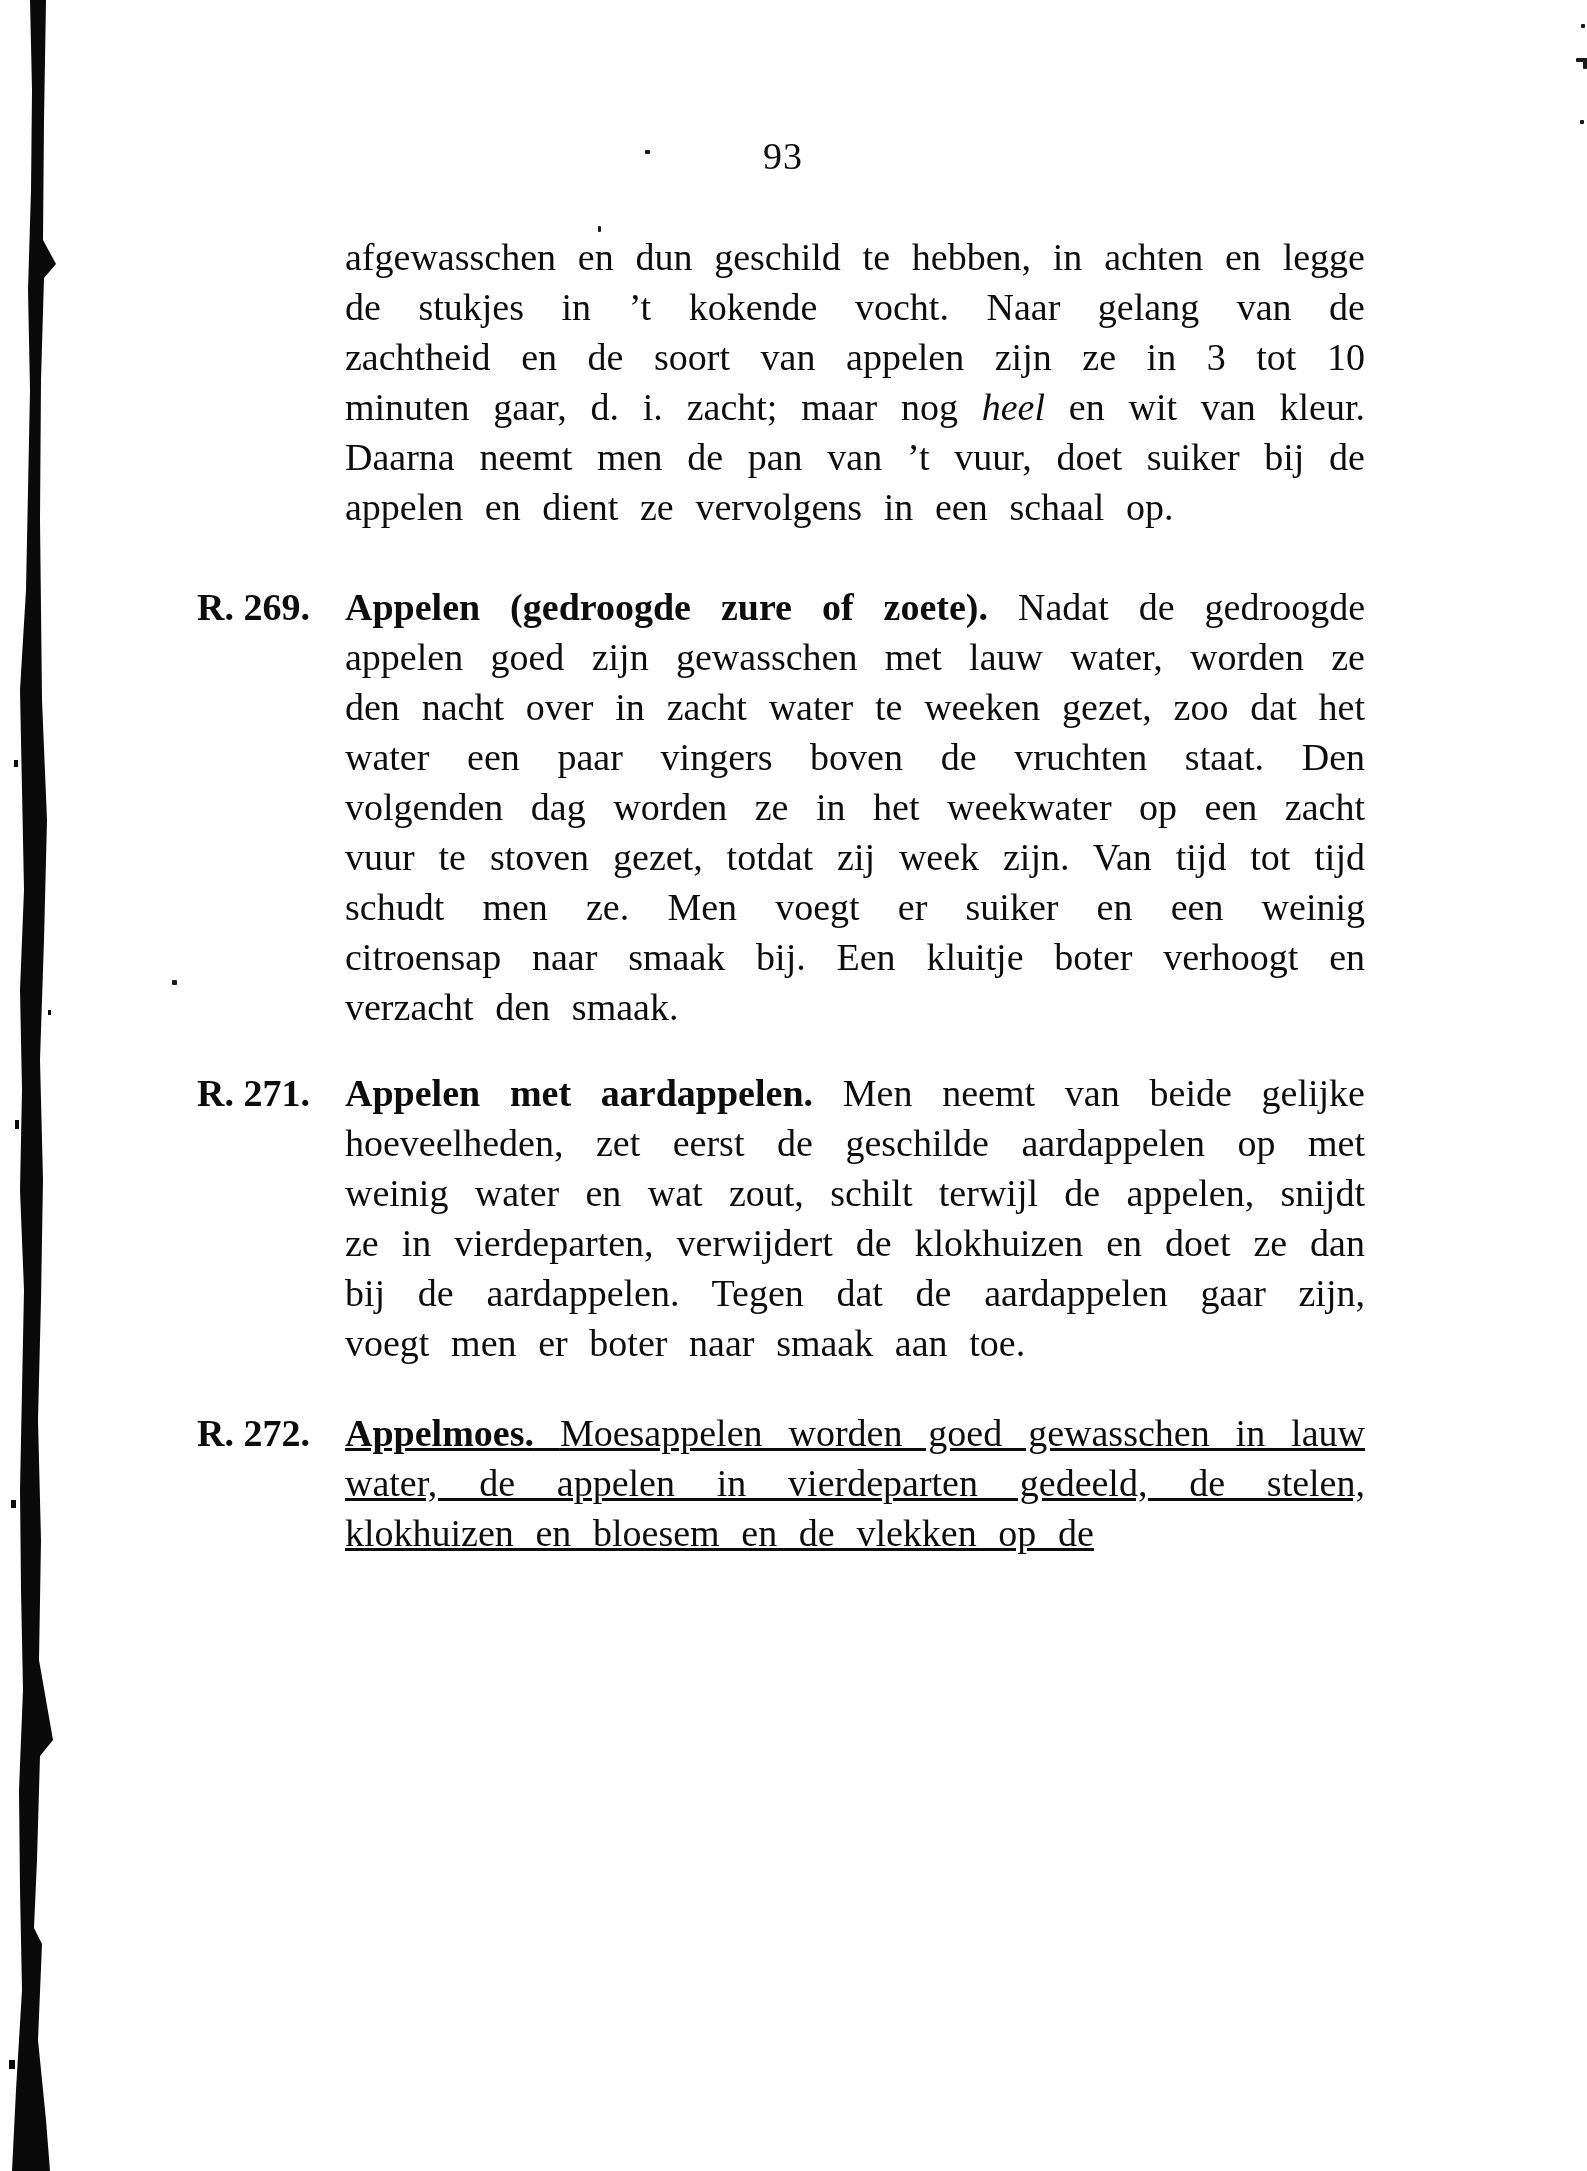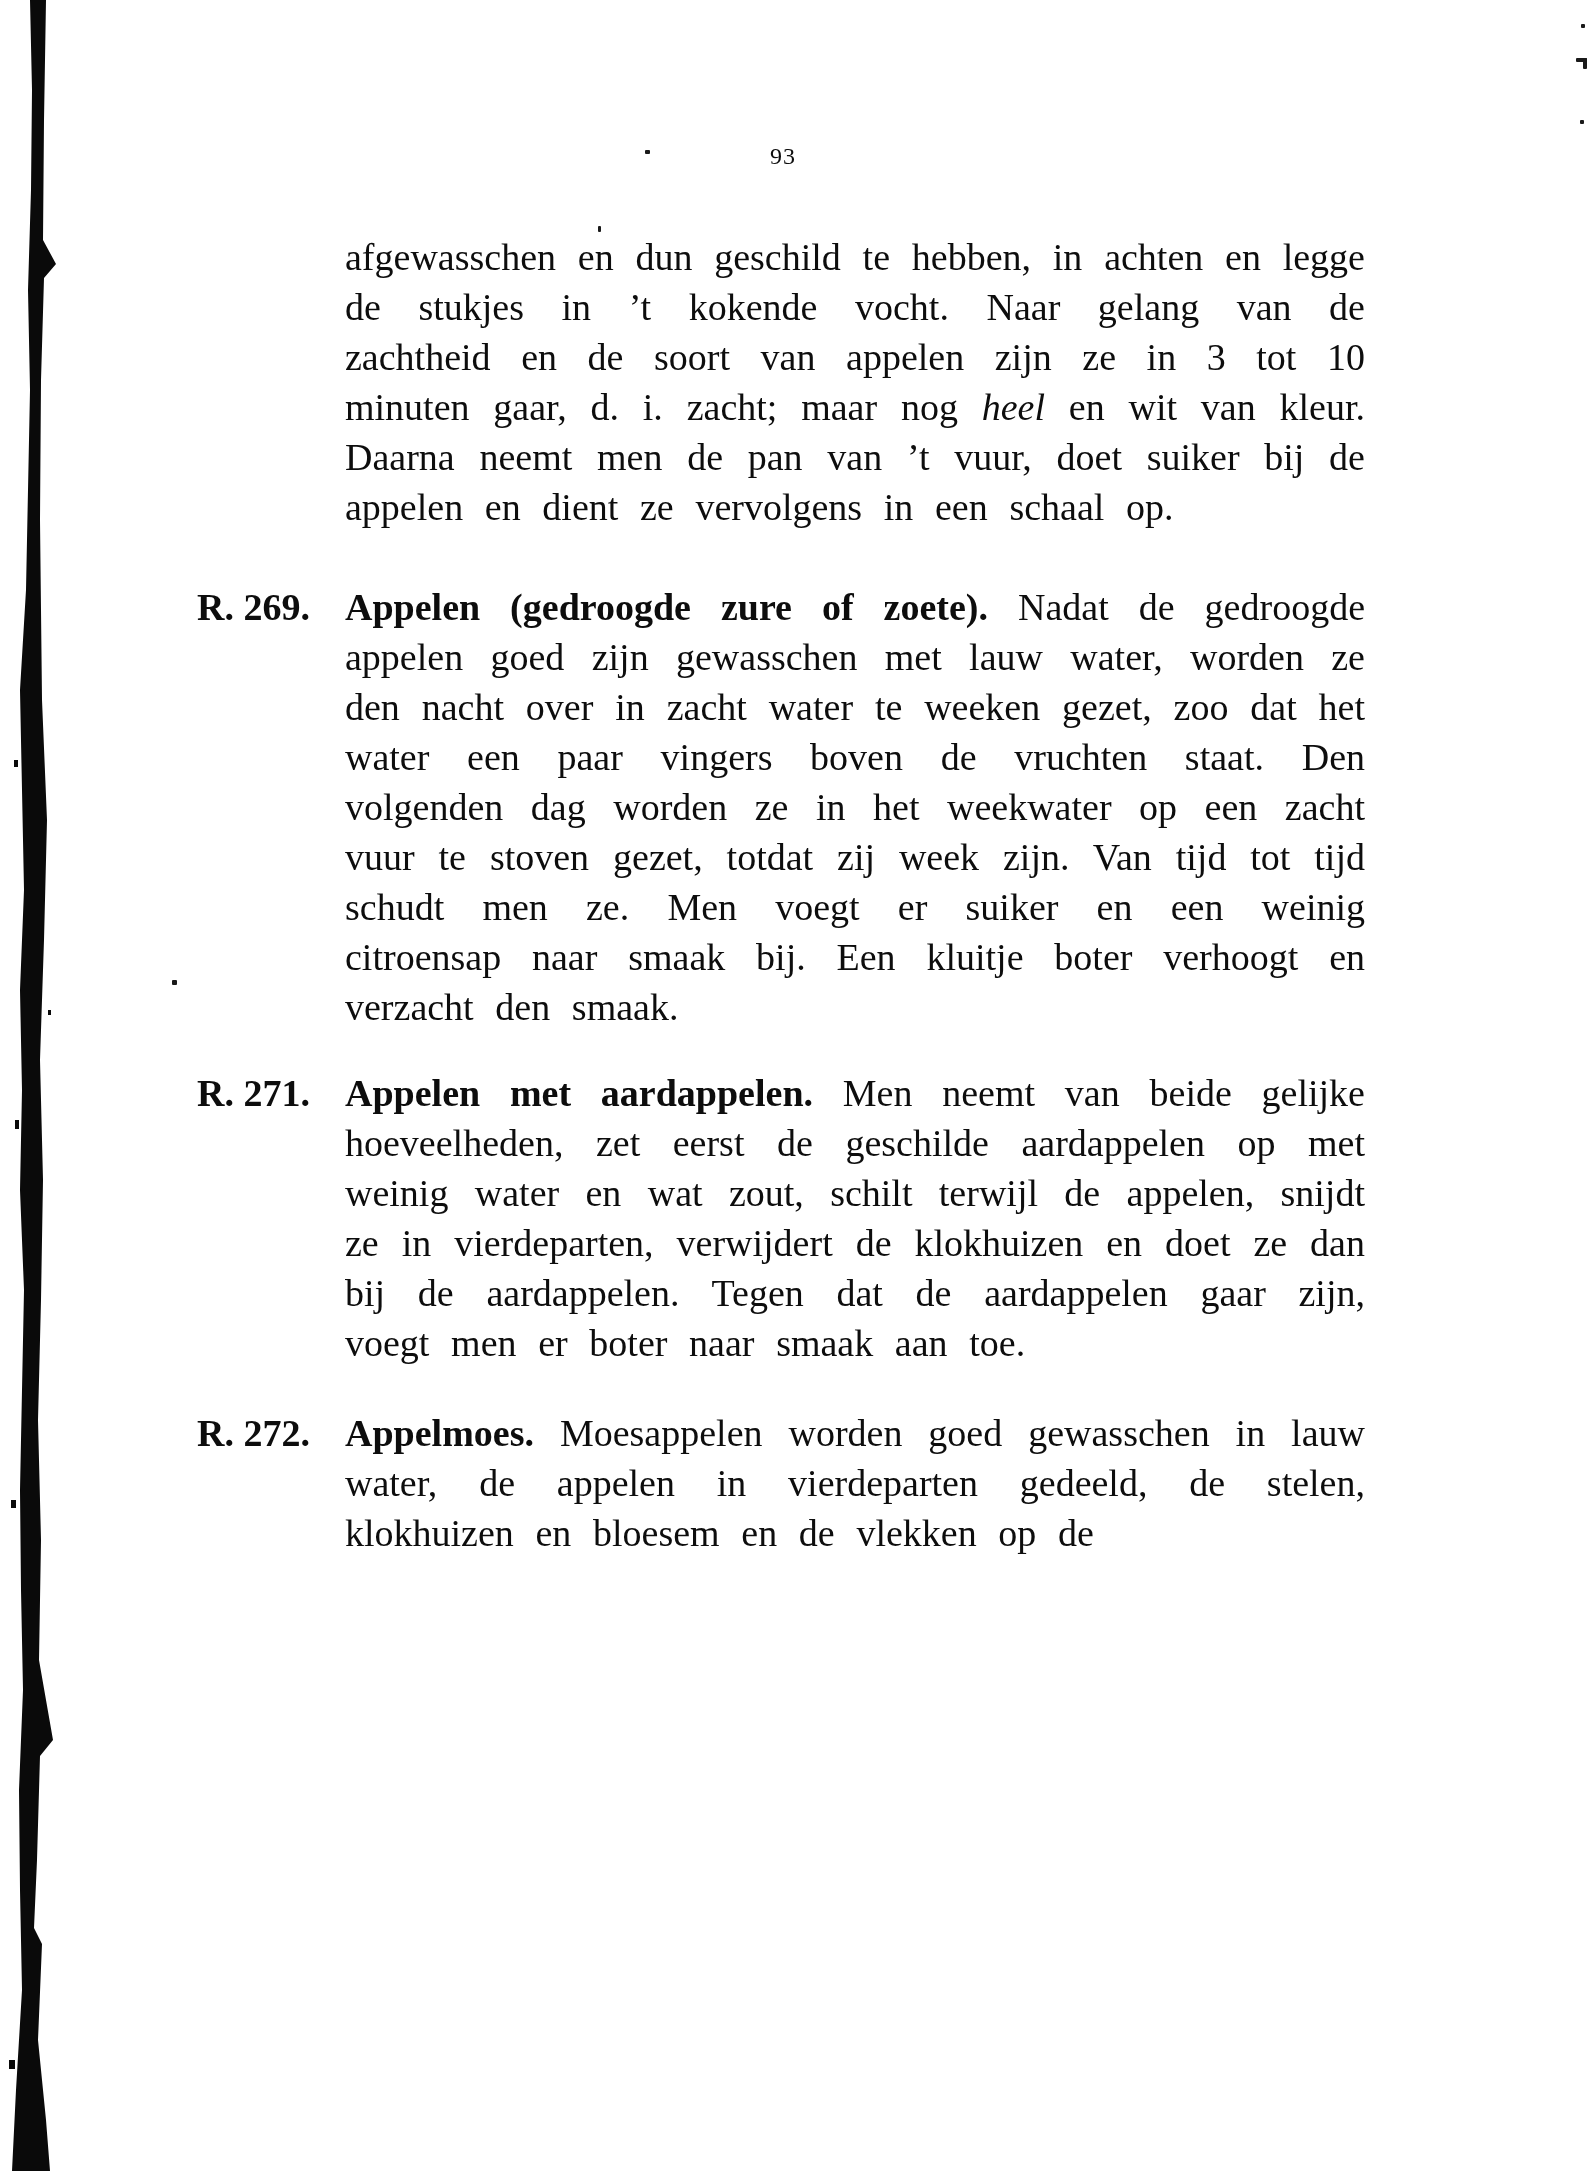--- a/index.html
+++ b/index.html
@@ -10,40 +10,40 @@
     overflow: hidden;
     font-family: "Liberation Serif", "DejaVu Serif", serif;
     color: #0d0d0d;
   }
   .page-inner {
     position: absolute;
     left: 345px; top: 136px;
     width: 1020px;
   }
   .pageno {
-    font-size: 24px;
+    font-size: 38px;
     line-height: 40px;
     text-align: center;
     margin: 0 0 56px 0;
     transform: translateX(-72px);
     letter-spacing: 1px;
   }
   .para, .recipe-text, .note {
     font-size: 38px;
     line-height: 50px;
     text-align: justify;
     word-spacing: 0.32em;
     hyphens: none;
     margin: 0;
   }
   .recipe { position: relative; }
   .recipe-269 { margin-top: 50px; }
   .recipe-270 { margin-top: 36px; }
   .recipe-271 { margin-top: 36px; }
-  .recipe-272 { margin-top: 40px; }
+  .recipe-272 { margin-top: 40px; text-decoration: underline; }
   .recipe-label {
     position: absolute;
     left: -148px; top: 0;
     font-weight: bold;
     white-space: nowrap;
     font-size: 38px;
     line-height: 50px;
   }
   .recipe-title { font-weight: bold; }
   .note { text-indent: 42px; }

